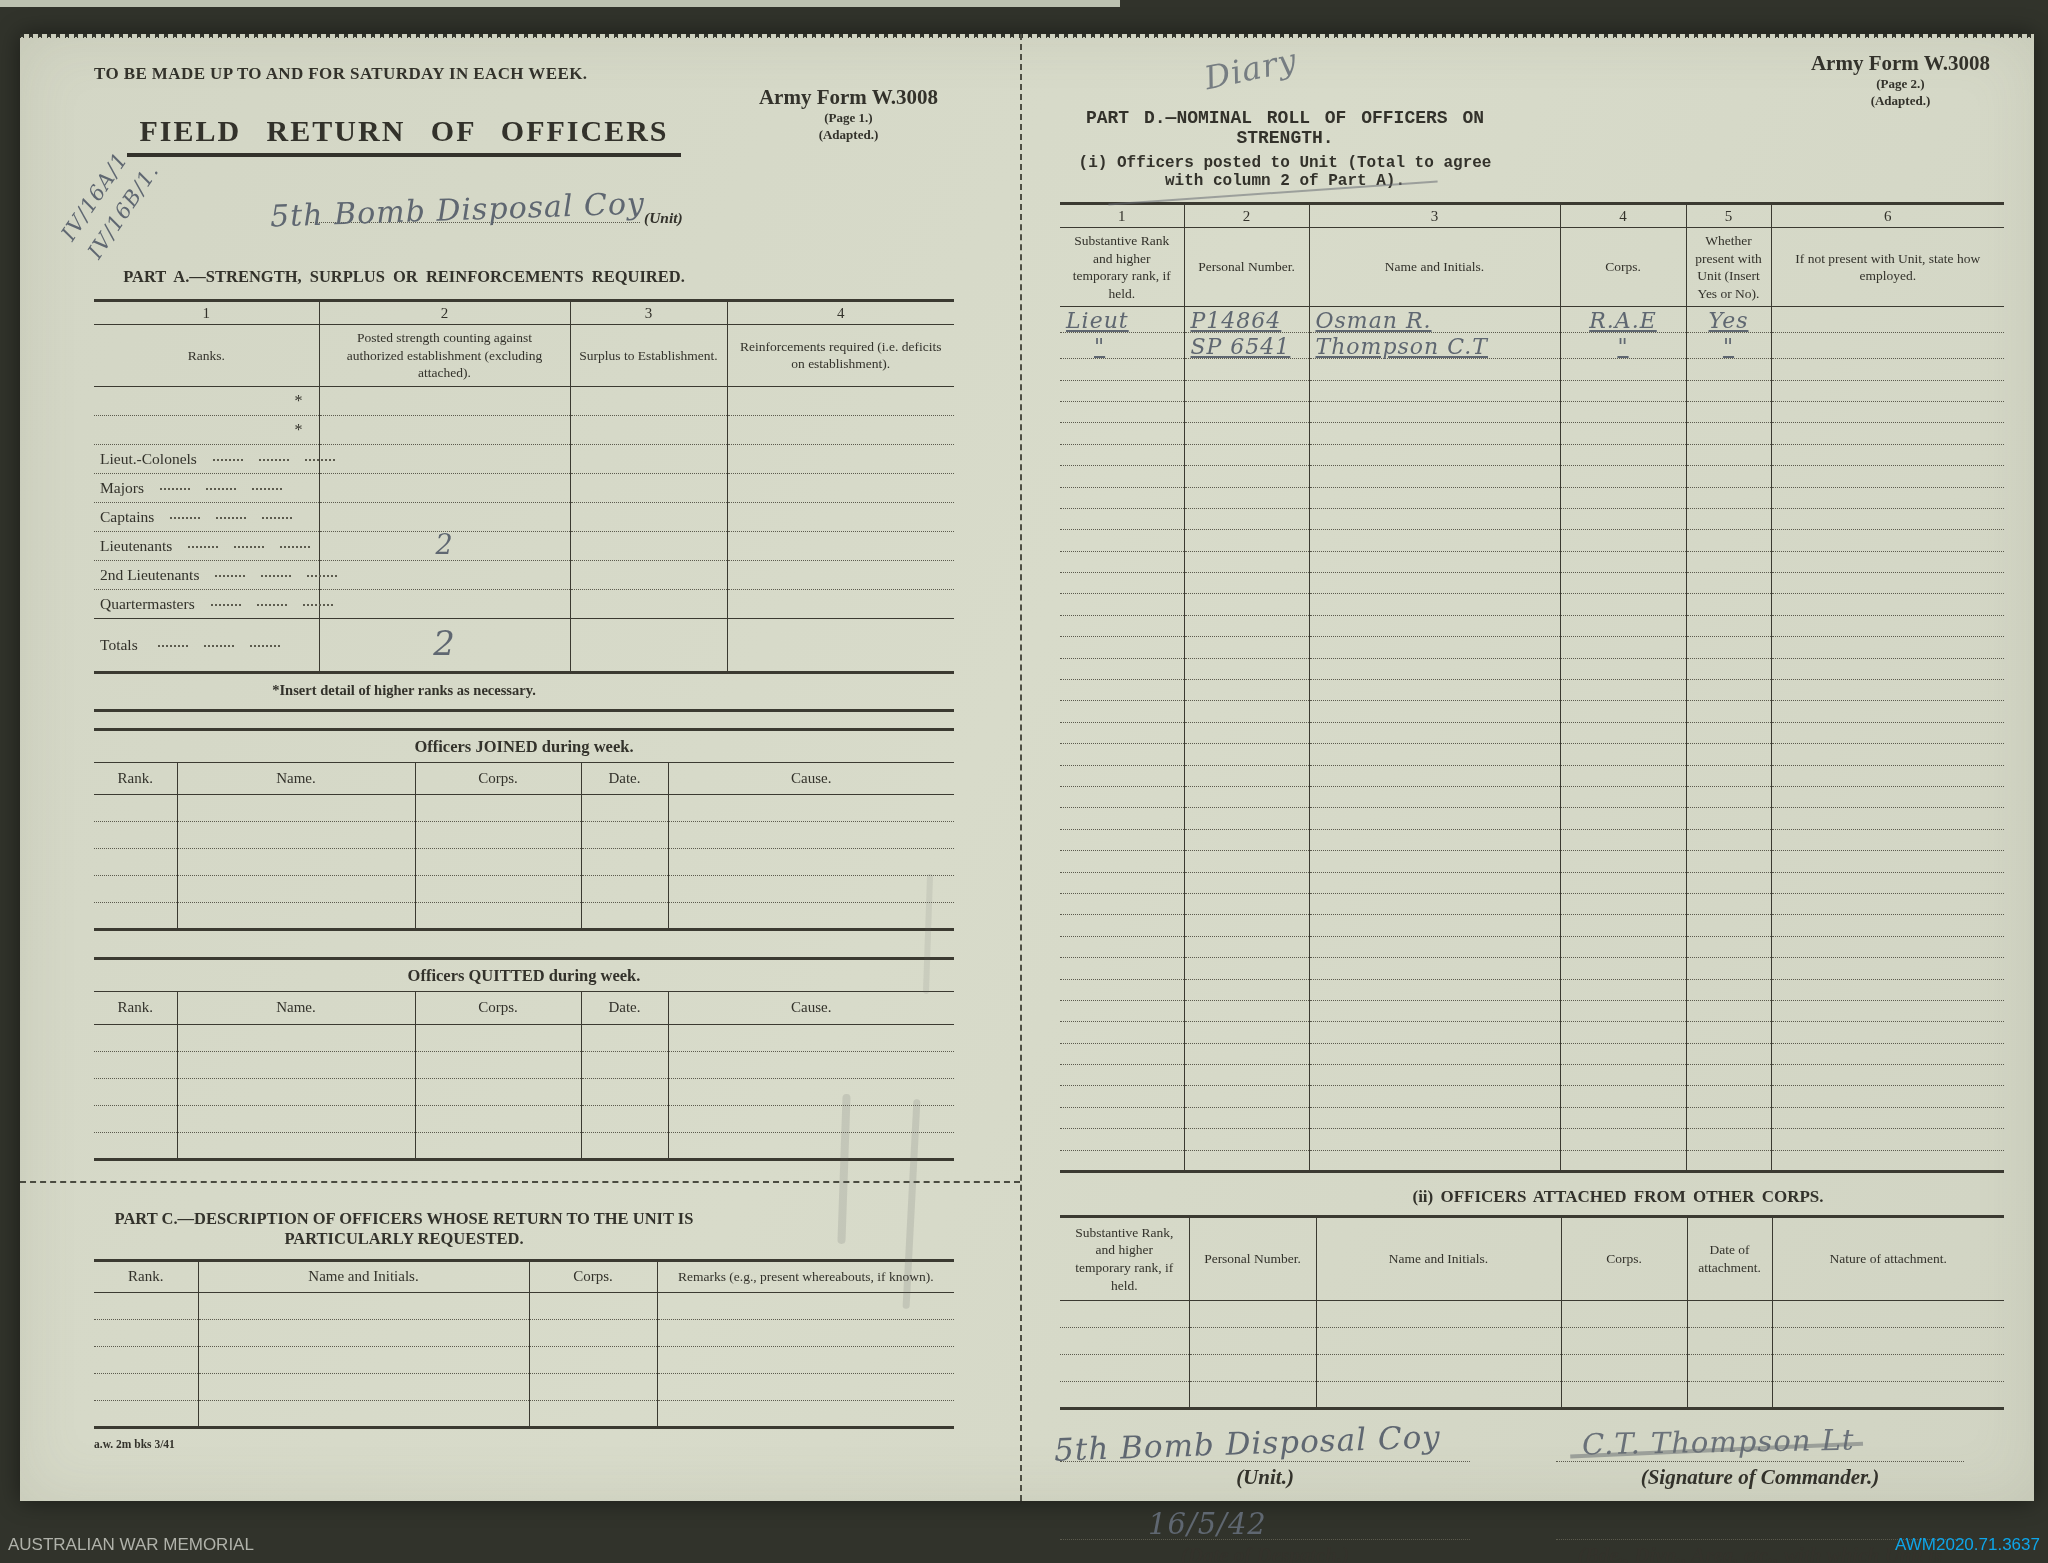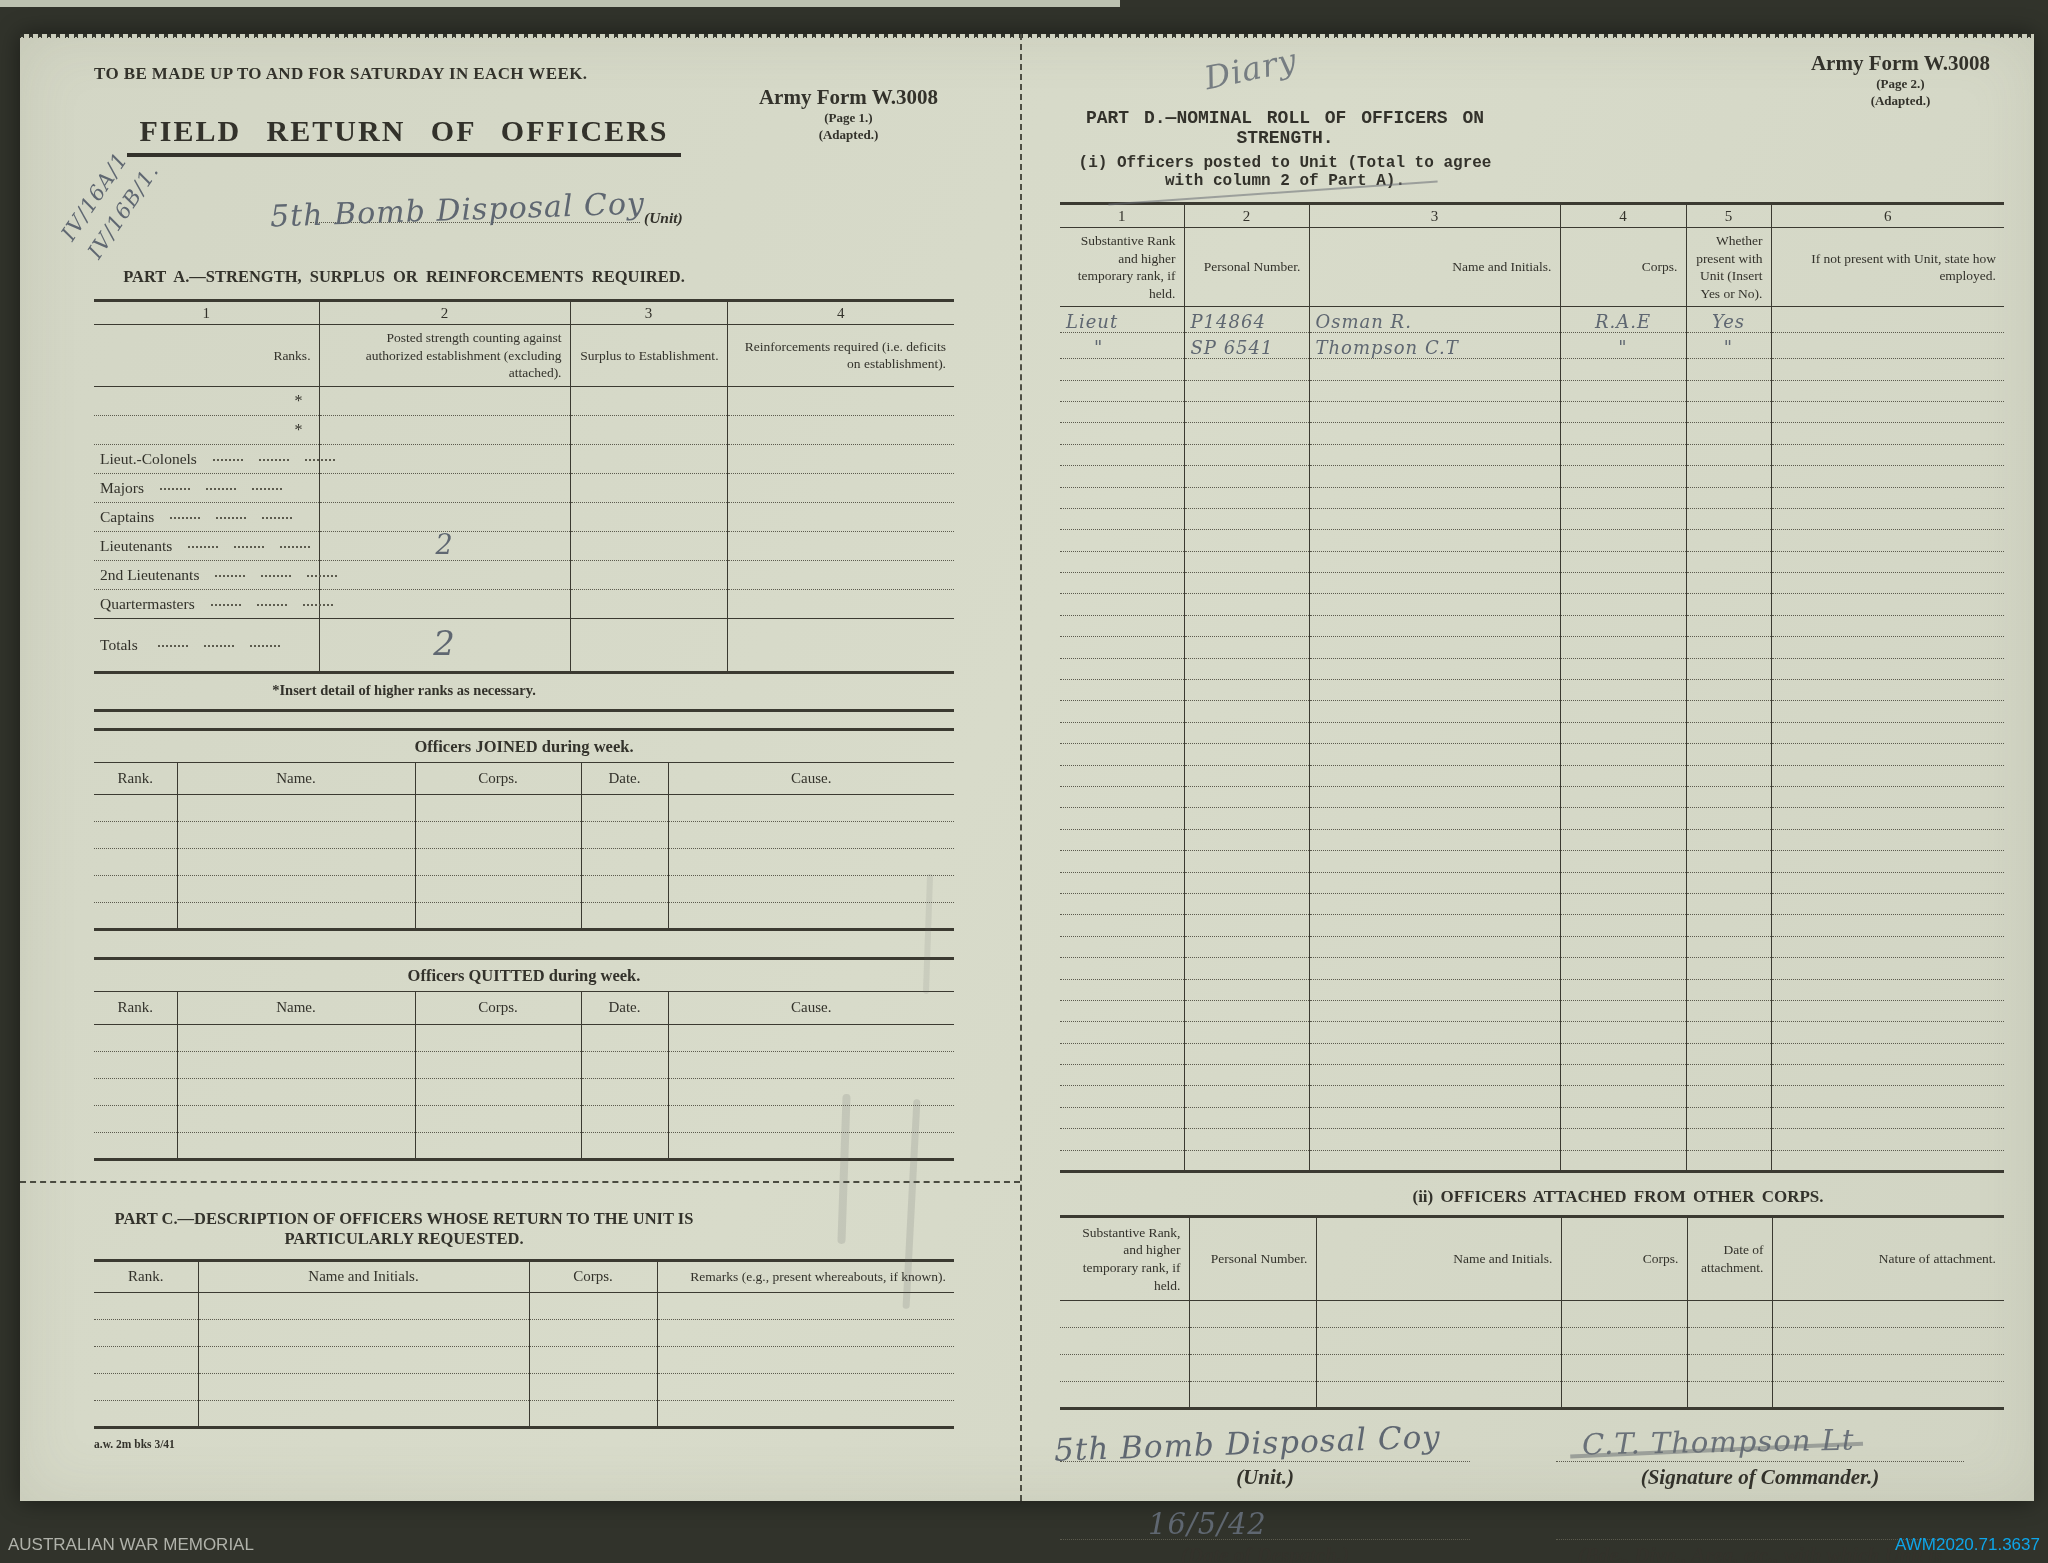--- a/index.html
+++ b/index.html
@@ -43,21 +43,21 @@
 
   .part-head{font-size:16.5px; word-spacing:4px; margin-top:38px;}
   .subhead-i{font-size:16px; font-weight:bold; margin-top:6px;}
 
   table.form{border-collapse:collapse; table-layout:fixed; width:860px; margin-top:12px;
     border-top:3px solid var(--rule); border-bottom:3px solid var(--rule);}
   table.form td{border-left:1px solid var(--rule); padding:0 6px; overflow:visible;}
   table.form td:first-child{border-left:none;}
   tr.num-row td{height:24px; text-align:center; font-size:15px; border-bottom:1px solid var(--rule);}
   tr.hdr-row td{border-bottom:1.6px solid var(--rule); vertical-align:middle;}
-  .hdr-text{font-size:13.5px; line-height:1.3; text-align:right; padding:4px 2px;}
+  .hdr-text{font-size:13.5px; line-height:1.3; text-align:center; padding:4px 2px;}
   .dot-cell{height:27px; border-bottom:1.4px dotted var(--dot);}
   .rank-cell{border-bottom:1.4px dotted var(--dot); font-size:15.5px; white-space:nowrap; height:29px;}
   .val-cell{border-bottom:1.4px dotted var(--dot); text-align:center;}
   .ldr{display:inline-block; width:30px; border-bottom:2px dotted var(--dot); margin:0 0 3px 16px;}
   .marker{float:right; margin-right:10px; font-size:16px;}
   .hw-colval{display:inline-block; font-size:27px; margin:-4px 0 -6px;}
   tr.totals-row td{height:54px; border-top:1.6px solid var(--rule); vertical-align:middle;}
   .hw-total{display:inline-block; font-size:34px; margin-top:-4px;}
   .footnote{width:620px; text-align:center; font-size:14.5px; font-weight:bold; margin-top:8px;}
   .sep-rule{width:860px; border-top:3px solid var(--rule); margin-top:10px;}
@@ -67,21 +67,21 @@
   .tbl-block table.form{margin-top:0; border-top:none;}
   .bhdr td{height:32px; border-bottom:1.6px solid var(--rule); text-align:center; font-size:15px; vertical-align:middle;}
 
   .perforation{width:1000px; margin-left:-74px; border-top:2.5px dashed #4a4b40; margin-top:20px;}
   .partc-head{margin-top:26px; font-size:16.5px;}
   .print-code{font-size:11.5px; font-weight:bold; margin-top:9px;}
 
   
   table.formD{width:944px;}
   .entry-cell{height:26px; border-bottom:1.4px dotted var(--dot); vertical-align:bottom;}
-  .ehw{display:inline-block; font-size:18px; margin:0 0 -4px; white-space:nowrap;}
+  .ehw{display:inline-block; font-size:22px; margin:0 0 -4px; white-space:nowrap;text-decoration:underline;}
   td.entry-cell:nth-child(4),td.entry-cell:nth-child(5){text-align:center;}
   .d-empty .dot-cell{height:21.4px;}
   .sub-ii{margin:14px 0 0 248px; font-size:17px; word-spacing:3px;}
   .attach-hdr td{height:84px;}
 
   .sig-grid{display:grid; grid-template-columns:410px 408px; column-gap:86px; margin-top:12px; width:944px;}
   .fld{position:relative;}
   .fld-line{position:relative; height:40px; border-bottom:1.8px dotted var(--dot);}
   .fld-label{text-align:center; font-style:italic; font-weight:bold; font-size:21px; padding-top:3px;}
   .row2{margin-top:10px;}

